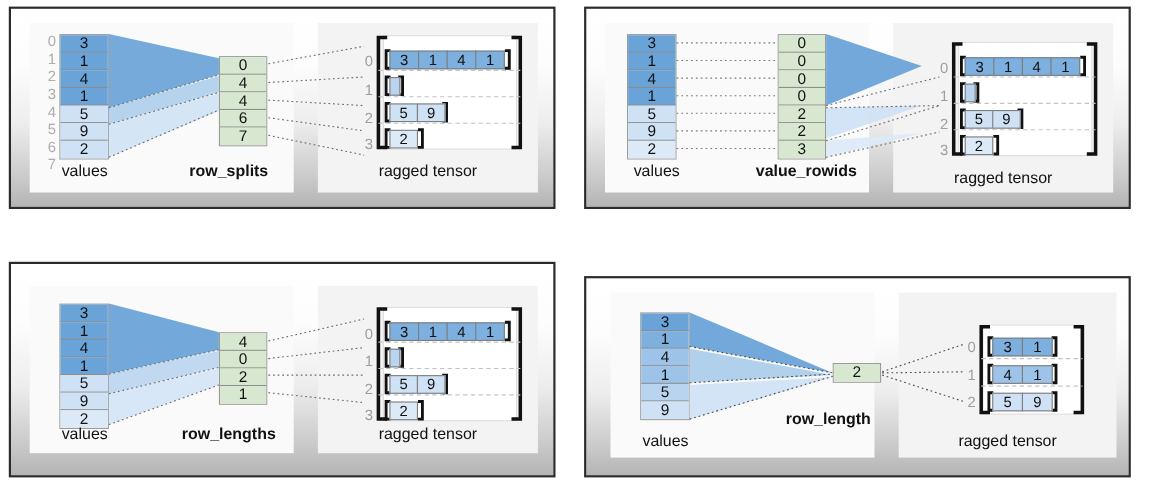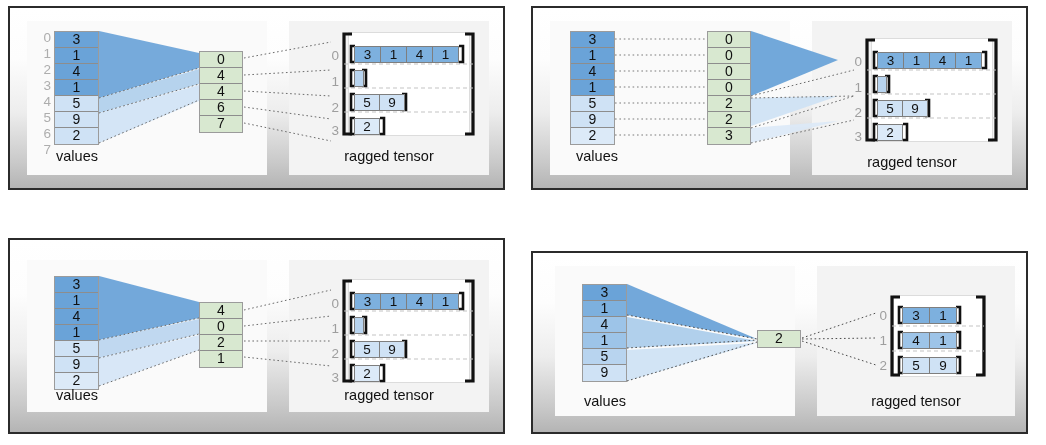--- a/index.html
+++ b/index.html
@@ -106,20 +106,21 @@
         <line x1="89" y1="135" x2="189" y2="92"></line>
         <line x1="234" y1="50" x2="321" y2="34"></line>
         <line x1="234" y1="67" x2="321" y2="62"></line>
         <line x1="234" y1="83" x2="321" y2="88"></line>
         <line x1="234" y1="99" x2="321" y2="111"></line>
         <line x1="234" y1="115" x2="321" y2="133"></line>
       </g>
     </svg>
 
     <div class="card-label" style="left:17px;width:100px;top:140px;">values</div>
+    <div class="card-label bold" style="left:133px;width:130px;top:140px;">row_splits</div>
     <div class="card-label" style="left:279px;width:200px;top:140px;">ragged tensor</div>
 
     <div class="rt-box" style="left:338px;top:24px;width:122px;height:104px;"></div>
 
     <div class="rt-idx" style="left:315px;top:40px;">0</div>
     <div class="rt-idx" style="left:315px;top:66px;">1</div>
     <div class="rt-idx" style="left:315px;top:92px;">2</div>
     <div class="rt-idx" style="left:315px;top:115px;">3</div>
 
     <svg class="overlay" width="497" height="184">
@@ -202,20 +203,21 @@
       <polygon points="218,120 218,135 305,113" fill="#dbe9f7" opacity="0.9"></polygon>
       <g stroke="#6b6b6b" stroke-width="1" stroke-dasharray="1.6,2.6" fill="none">
         <line x1="218" y1="88" x2="321" y2="62"></line>
         <line x1="218" y1="90" x2="321" y2="88"></line>
         <line x1="218" y1="120" x2="321" y2="88"></line>
         <line x1="218" y1="135" x2="321" y2="112"></line>
       </g>
     </svg>
 
     <div class="card-label" style="left:14px;width:100px;top:140px;">values</div>
+    <div class="card-label bold" style="left:120px;width:160px;top:140px;">value_rowids</div>
     <div class="card-label" style="left:279px;width:200px;top:146px;">ragged tensor</div>
 
     <div class="rt-box" style="left:338px;top:30px;width:122px;height:104px;"></div>
 
     <div class="rt-idx" style="left:315px;top:46px;">0</div>
     <div class="rt-idx" style="left:315px;top:72px;">1</div>
     <div class="rt-idx" style="left:315px;top:97px;">2</div>
     <div class="rt-idx" style="left:315px;top:121px;">3</div>
 
     <svg class="overlay" width="497" height="184">
@@ -283,20 +285,21 @@
         <line x1="89" y1="118" x2="189" y2="94"></line>
         <line x1="89" y1="146" x2="189" y2="110"></line>
         <line x1="234" y1="70" x2="321" y2="50"></line>
         <line x1="234" y1="86" x2="321" y2="76"></line>
         <line x1="234" y1="101" x2="321" y2="101"></line>
         <line x1="234" y1="117" x2="321" y2="126"></line>
       </g>
     </svg>
 
     <div class="card-label" style="left:17px;width:100px;top:147px;">values</div>
+    <div class="card-label bold" style="left:128px;width:140px;top:147px;">row_lengths</div>
     <div class="card-label" style="left:279px;width:200px;top:147px;">ragged tensor</div>
 
     <div class="rt-box" style="left:338px;top:39px;width:122px;height:104px;"></div>
 
     <div class="rt-idx" style="left:315px;top:56px;">0</div>
     <div class="rt-idx" style="left:315px;top:81px;">1</div>
     <div class="rt-idx" style="left:315px;top:106px;">2</div>
     <div class="rt-idx" style="left:315px;top:130px;">3</div>
 
     <svg class="overlay" width="497" height="196">
@@ -360,20 +363,21 @@
         <line x1="94" y1="95" x2="224" y2="87"></line>
         <line x1="94" y1="128" x2="224" y2="89"></line>
         <line x1="269" y1="85" x2="343" y2="60"></line>
         <line x1="269" y1="86" x2="343" y2="85"></line>
         <line x1="269" y1="88" x2="343" y2="112"></line>
       </g>
     </svg>
 
     <div class="card-label" style="left:22px;width:100px;top:140px;">values</div>
     <div class="card-label bold two-line" style="left:145px;width:150px;top:120px;">
+      <div>row_length</div>
     </div>
     <div class="card-label" style="left:284px;width:198px;top:140px;">ragged tensor</div>
 
     <div class="rt-box" style="left:360px;top:42px;width:90px;height:82px;"></div>
 
     <div class="rt-idx" style="left:340px;top:55px;">0</div>
     <div class="rt-idx" style="left:340px;top:80px;">1</div>
     <div class="rt-idx" style="left:340px;top:105px;">2</div>
 
     <svg class="overlay" width="497" height="183">

